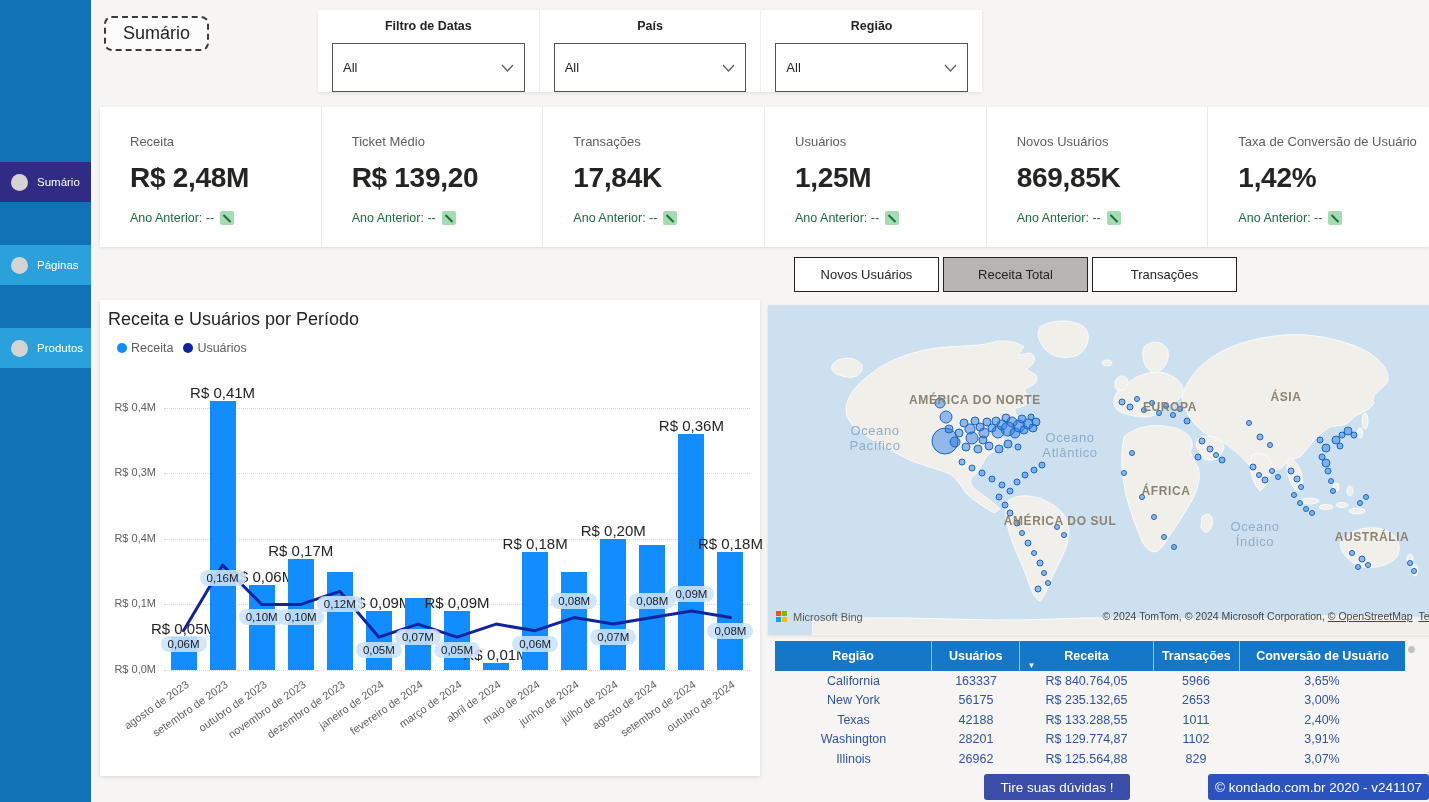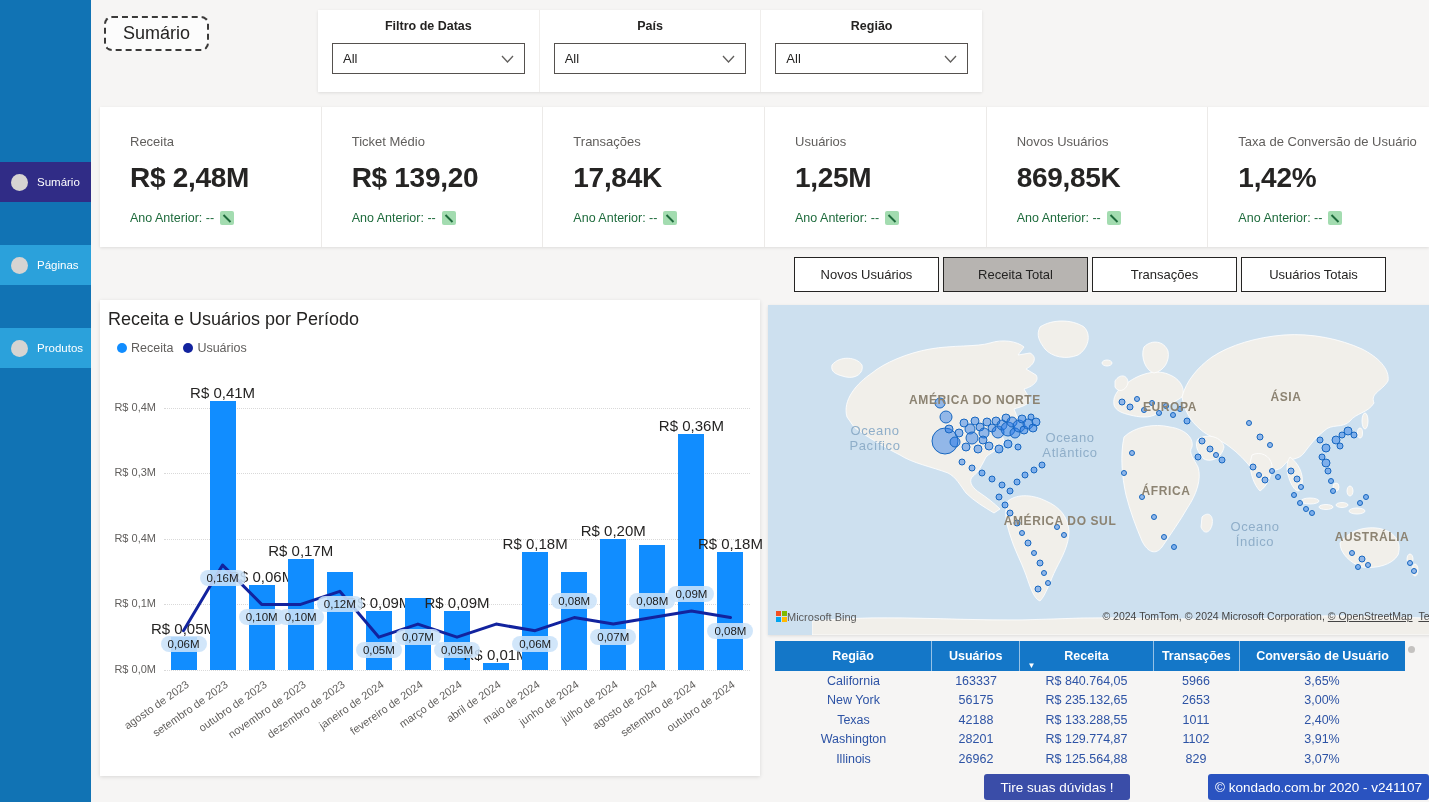--- a/index.html
+++ b/index.html
@@ -14,21 +14,21 @@
   
   .page-title{position:absolute;left:104px;top:16px;border:2px dashed #3B3A39;border-radius:8px;
               padding:5px 17px;font-size:18px;color:#252423;background:#FCFCFC;}
   
   .filter-panel{position:absolute;left:318px;top:10px;width:664px;height:82px;background:#fff;
                 box-shadow:0 1px 3px rgba(0,0,0,.10);display:flex;}
   .filter{flex:1;padding:9px 14px 0 14px;}
   .filter + .filter{border-left:1px solid #F0EEEC;}
   .filter-label{text-align:center;font-weight:bold;font-size:12.5px;color:#252423;margin-bottom:10px;}
   .select{height:29px;border:1px solid #55514E;background:#fff;display:flex;align-items:center;
-          justify-content:space-between;padding:0 10px;font-size:13px;color:#252423;cursor:pointer;}
+          justify-content:space-between;padding:9px 10px;font-size:13px;color:#252423;cursor:pointer;}
   .select svg{flex:0 0 auto;}
   
   .kpi-strip{position:absolute;left:100px;top:107px;width:1329px;height:140px;background:#fff;
              box-shadow:0 1px 3px rgba(0,0,0,.10);display:flex;}
   .kpi{flex:1;padding:27px 0 0 30px;}
   .kpi + .kpi{border-left:1px solid #ECEAE8;}
   .kpi-label{font-size:13px;color:#605E5C;}
   .kpi-value{font-size:28px;font-weight:600;color:#252423;margin-top:13px;letter-spacing:-.3px;}
   .kpi-prev{margin-top:17px;font-size:12.5px;color:#1E6B3C;display:flex;align-items:center;gap:6px;}
   .trend{width:14px;height:14px;background:#A3DCB0;border-radius:2px;display:inline-block;}
@@ -53,21 +53,21 @@
   .lbl{position:absolute;transform:translateX(-50%);background:rgba(203,227,249,.88);border-radius:8px;
        padding:2px 7px;font-size:11.5px;color:#1B1A19;white-space:nowrap;}
   .xlab{position:absolute;width:130px;text-align:right;font-size:11px;color:#605E5C;
         transform:rotate(-35deg);transform-origin:right top;white-space:nowrap;}
   .linesvg{position:absolute;left:0;top:0;overflow:visible;}
   
   .map-panel{position:absolute;left:768px;top:305px;width:645px;height:330px;background:#CDE0EF;
              box-shadow:0 1px 3px rgba(0,0,0,.10);padding-left:44px;}
   .cl{font-size:12px;font-weight:bold;fill:#8C8372;letter-spacing:.6px;}
   .ol{font-size:13px;fill:#8FAEC9;letter-spacing:.6px;}
-  .bing{position:absolute;left:8px;bottom:12px;display:flex;
+  .bing{position:absolute;left:8px;bottom:12px;display:flex;gap:6px;
         font-size:11px;color:#5A5A5A;}
   .bing-logo{display:grid;grid-template-columns:5px 5px;grid-template-rows:5px 5px;gap:1px;}
   .attrib{position:absolute;right:10px;bottom:13px;font-size:10.5px;color:#454545;}
   .attrib a{color:#454545;text-decoration:underline;}
   
   .table-panel{position:absolute;left:775px;top:641px;width:630px;}
   .thead{display:flex;background:#1477C8;height:30px;color:#fff;font-weight:bold;font-size:12.5px;}
   .th{display:flex;align-items:center;justify-content:center;position:relative;}
   .th + .th{border-left:1px solid rgba(255,255,255,.55);}
   .sortcaret{position:absolute;left:7px;bottom:1px;font-size:8px;}
@@ -195,21 +195,20 @@
               <line x1="3.5" y1="4" x2="10.5" y2="11" stroke="#1E6B3C" stroke-width="2"></line>
             </svg></span>
         </div>
       </div>
     </section>
 
   <div class="toggle-row" id="toggles">
       <button class="toggle">Novos Usuários</button>
       <button class="toggle active">Receita Total</button>
       <button class="toggle">Transações</button>
-      <button class="toggle">Usuários Totais</button>
     </div>
 
   <section class="chart-panel">
     <div class="chart-title">Receita e Usuários por Período</div>
     <div class="legend" id="legend">
         <span class="legend-item">
           <span class="legend-dot" style="background: rgb(17, 141, 255);"></span>
           <span>Receita</span>
         </span>
         <span class="legend-item">

